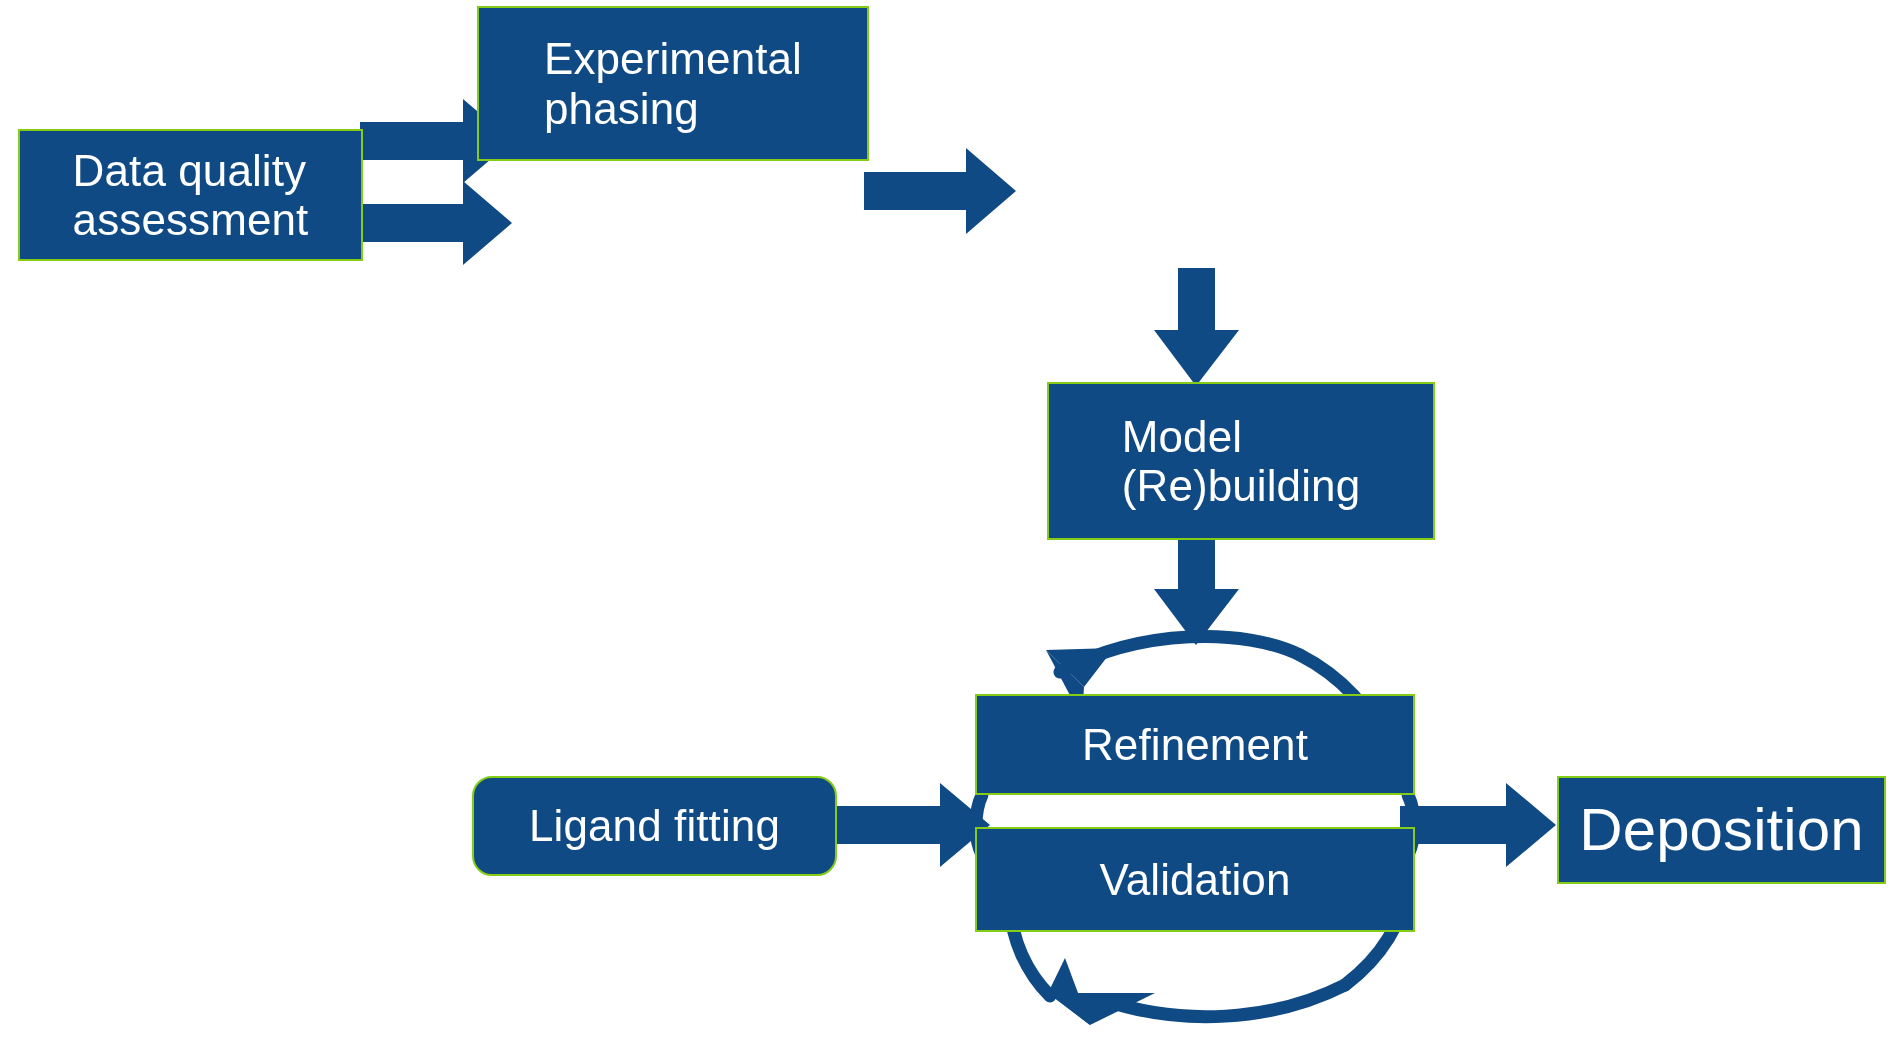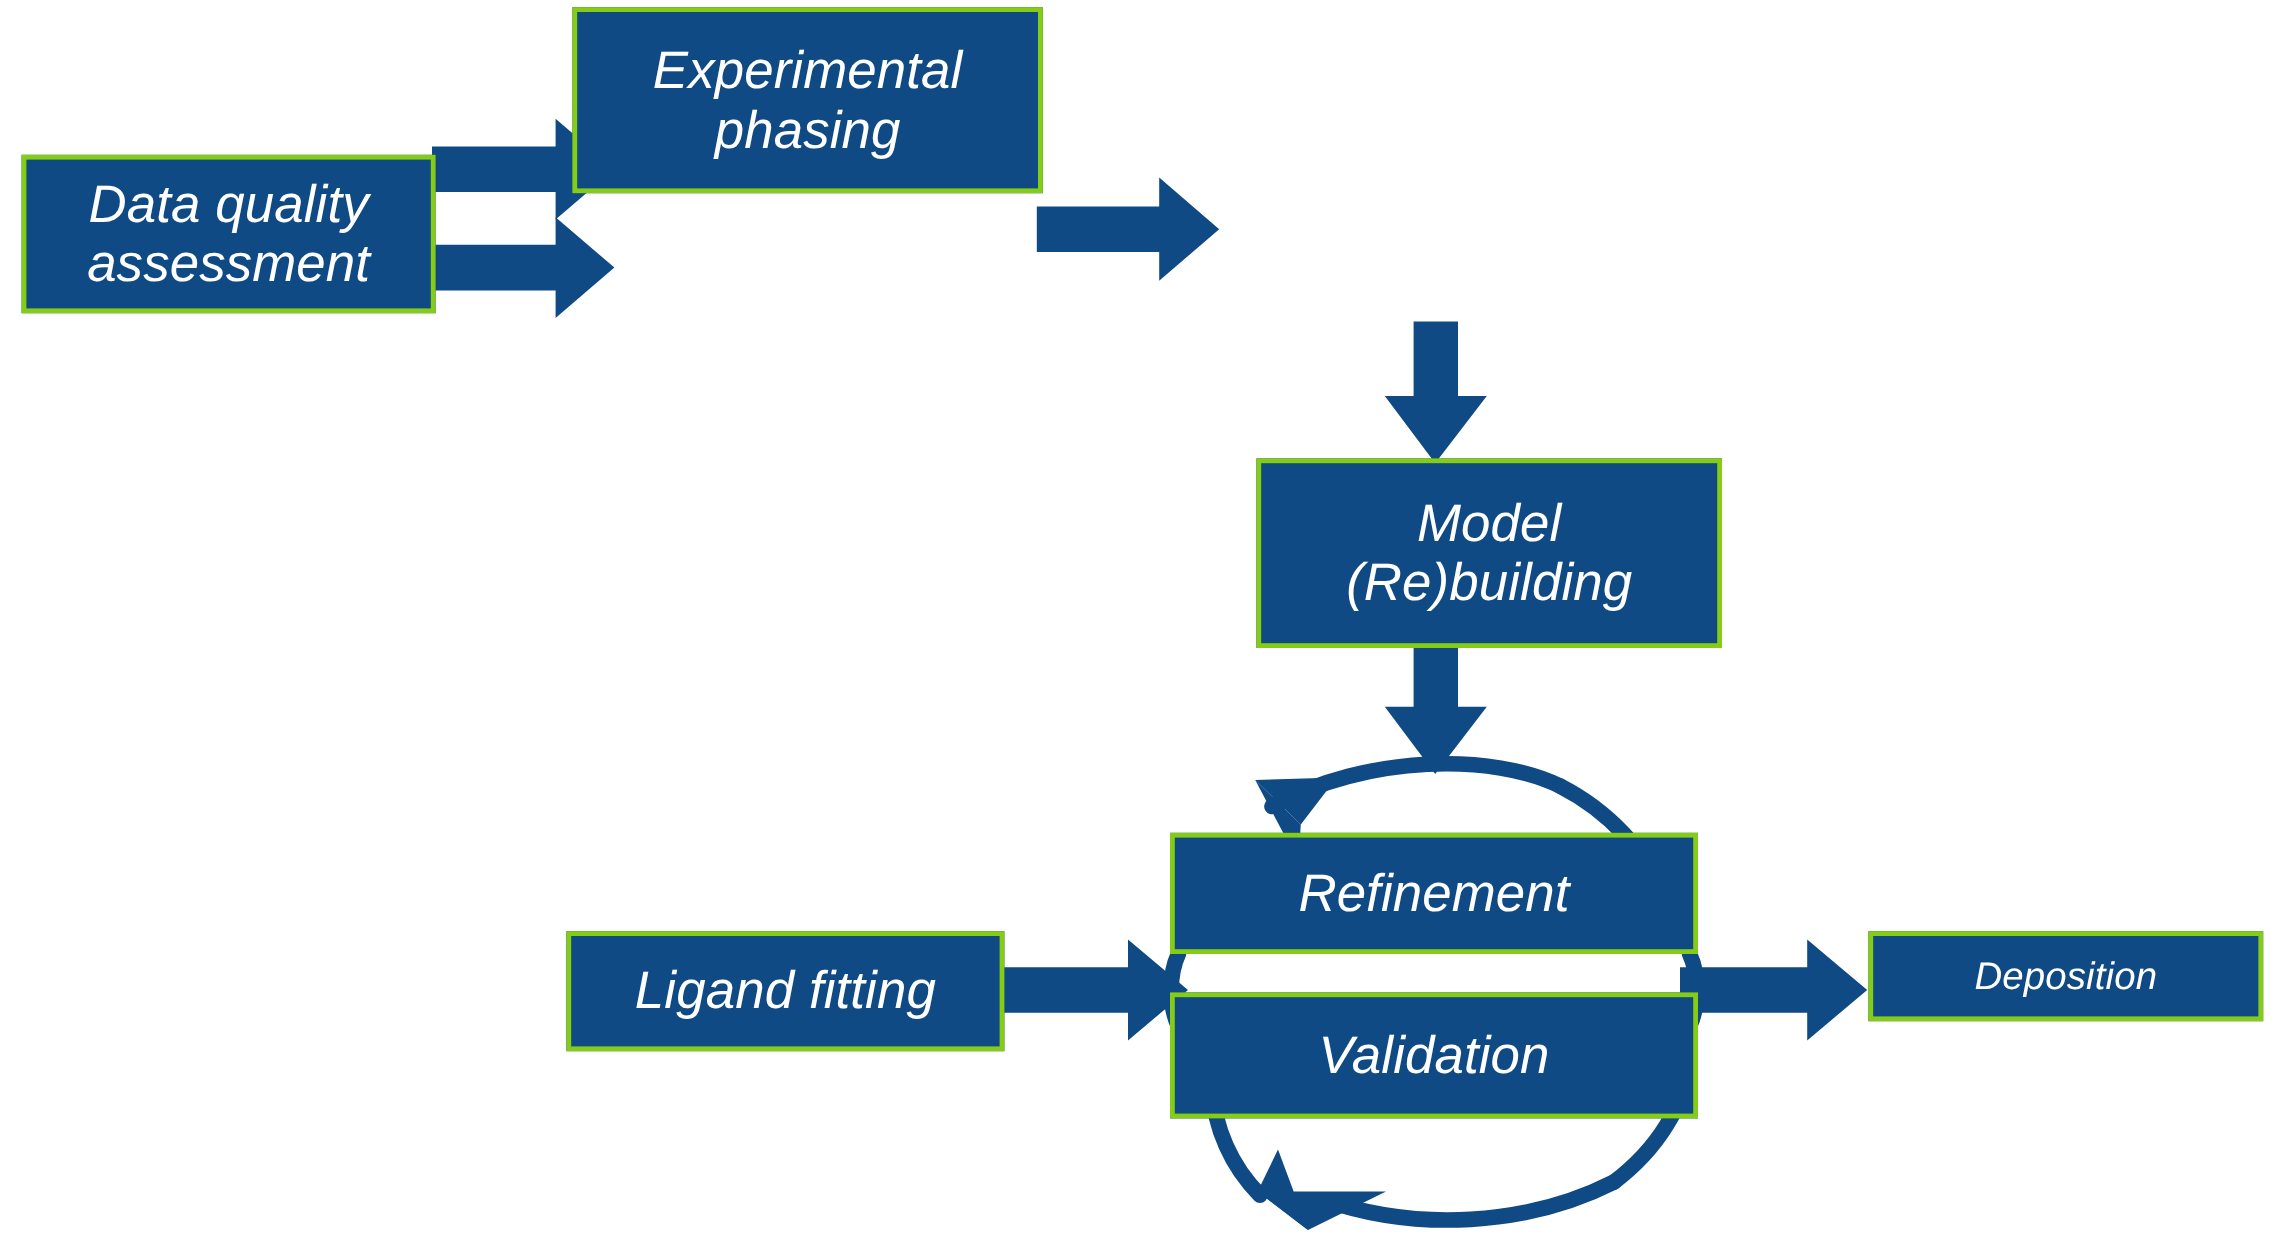--- a/index.html
+++ b/index.html
@@ -11,33 +11,31 @@
     position: relative;
     width: 1903px;
     height: 1043px;
     background: #ffffff;
     overflow: hidden;
     font-family: "Liberation Sans", sans-serif;
   }
   .node {
     position: absolute;
     background: var(--fill, #104A84);
-    border: 4px solid #84cc16;
+    border: 2px solid #84cc16;
     color: #ffffff;
     display: flex;
     align-items: center;
     justify-content: center;
-    text-align: center;
     line-height: 1.12;
     font-weight: 400;
     letter-spacing: 0.1px;
     box-sizing: border-box;
     white-space: pre-line;
     z-index: 5;
-    font-style: italic;
   }
   .svg-layer {
     position: absolute;
     left: 0;
     top: 0;
     width: 1903px;
     height: 1043px;
   }
   .arrows-under { z-index: 2; }
 </style>
@@ -110,17 +108,17 @@
 
 
 
   <div class="node" style="left:1003px; top:382px; width:388px; height:158px; font-size:44px;margin-left:44px;">Model
 (Re)building</div>
 
   <div class="node" style="left:975px; top:694px; width:440px; height:101px; font-size:44px;">Refinement</div>
 
   <div class="node" style="left:975px; top:827px; width:440px; height:105px; font-size:44px;">Validation</div>
 
-  <div class="node" style="left:472px; top:776px; width:365px; height:100px; font-size:44px;">Ligand fitting</div>
+  <div class="node" style="left:472px; top:776px; width:365px; height:100px; font-size:44px;border-radius:20px;">Ligand fitting</div>
 
-  <div class="node" style="left:1557px; top:776px; width:329px; height:75px; font-size:32px;">Deposition</div>
+  <div class="node" style="left:1557px; top:776px; width:329px; height:108px; font-size:60px;">Deposition</div>
 
 </div>
 
 </body></html>

